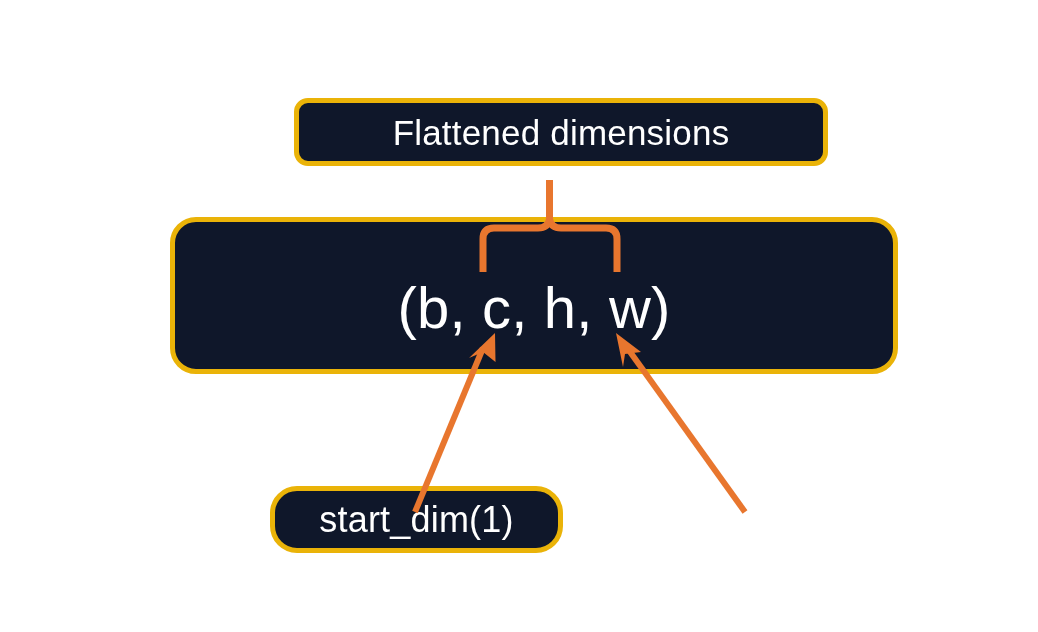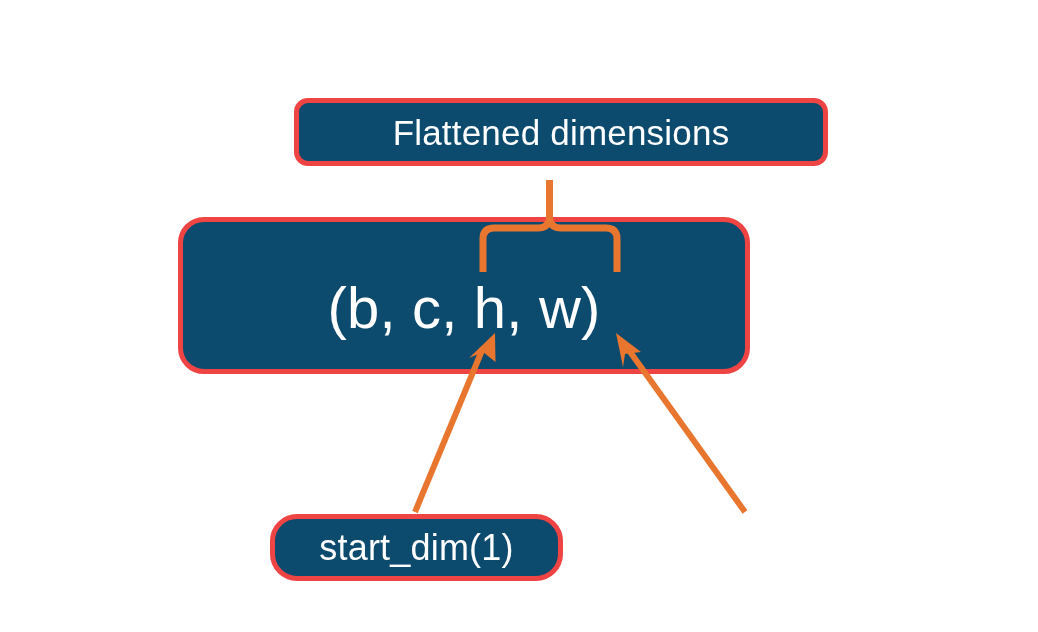--- a/index.html
+++ b/index.html
@@ -19,22 +19,22 @@
     position: absolute;
     left: 0;
     top: 0;
     width: 1038px;
     height: 632px;
     background: #ffffff;
   }
   .node {
     position: absolute;
     box-sizing: border-box;
-    background: #0c4a6e;
-    border: 5px solid #ef4444;
+    background: #0f172a;
+    border: 5px solid #eab308;
     border-radius: 16px;
     display: flex;
     align-items: center;
     justify-content: center;
     color: #ffffff;
     font-weight: 400;
     letter-spacing: 0.2px;
     text-align: center;
     white-space: nowrap;
   }
@@ -51,36 +51,36 @@
     width: 534px;
     height: 68px;
     border-radius: 14px;
   }
   #node-flattened .node-label {
     font-size: 35px;
   }
 
   
   #node-shape {
-    left: 178px;
+    left: 170px;
     top: 217px;
-    width: 572px;
+    width: 728px;
     height: 157px;
     border-radius: 26px;
   }
   #node-shape .node-label {
     font-size: 58px;
     position: relative;
     top: 12px;
   }
 
   
   #node-start-dim {
     left: 270px;
-    top: 514px;
+    top: 486px;
     width: 293px;
     height: 67px;
     border-radius: 27px;
   }
   #node-start-dim .node-label {
     font-size: 36px;
   }
 
   
   #node-end-dim {

